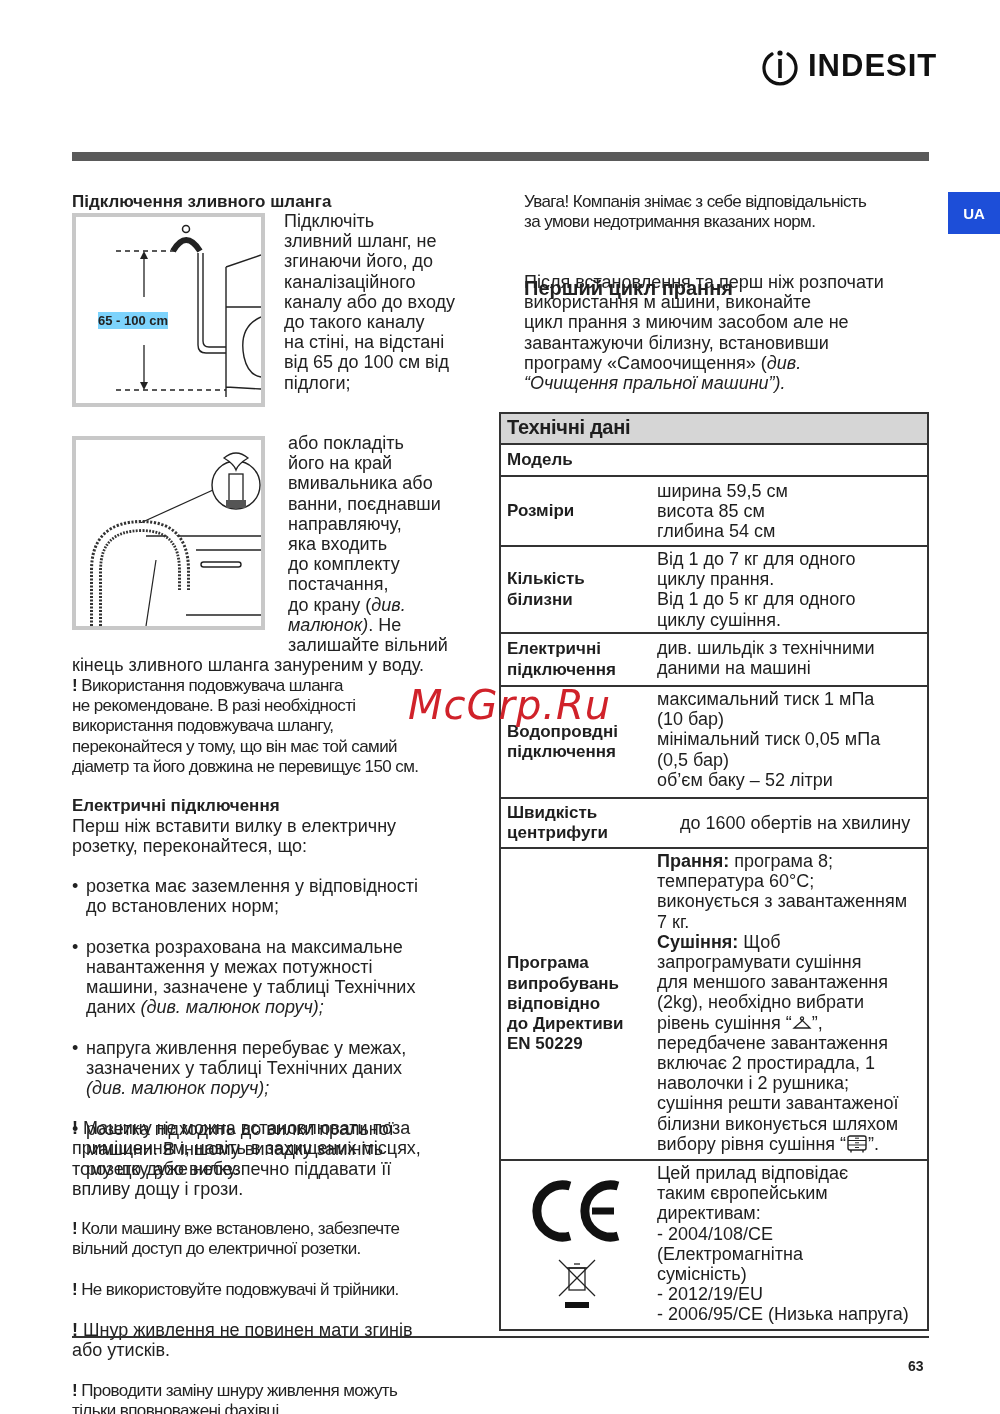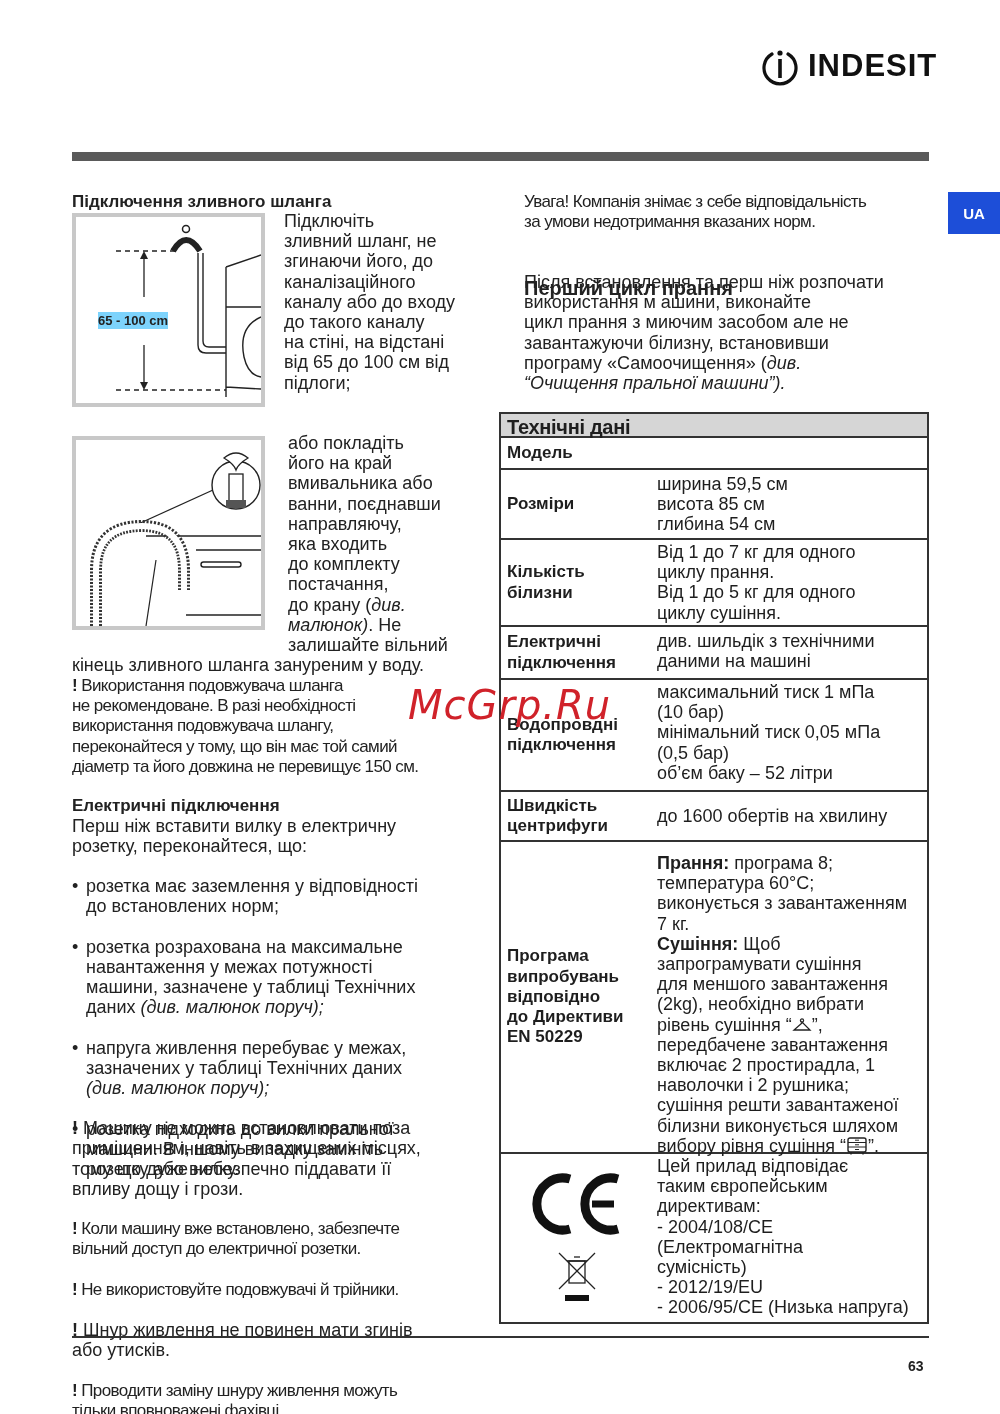--- a/index.html
+++ b/index.html
@@ -22,21 +22,21 @@
   .it { font-style: italic; }
   .excl { font-weight: 700; }
 
   .fig { position: absolute; border: 4px solid #c8c8c8; background: #fff; box-sizing: border-box; overflow: hidden; }
 
   ul.bullets { margin: 0; padding: 0; list-style: none; }
   ul.bullets li { position: relative; padding-left: 14px; }
   ul.bullets li::before { content: "•"; position: absolute; left: 0; }
 
   .spec { position: absolute; left: 499px; top: 412px; width: 430px; border: 2px solid #333; box-sizing: border-box; border-collapse: collapse; }
-  .spec-head { background: #d6d6d6; font-weight: 700; font-size: 20px; padding: 2px 6px; height: 24px; box-sizing: border-box; border-bottom: 2px solid #333; letter-spacing: -0.3px; }
+  .spec-head { background: #d6d6d6; font-weight: 700; font-size: 20px; padding: 2px 6px; height: 31px; box-sizing: border-box; border-bottom: 2px solid #333; letter-spacing: -0.3px; }
   .spec-row { display: flex; border-bottom: 2px solid #333; align-items: stretch; }
   .spec-row:last-child { border-bottom: none; }
   .spec-label { width: 152px; padding: 0 6px; font-weight: 700; font-size: 17px; line-height: 20.2px; display: flex; align-items: center; box-sizing: border-box; }
   .spec-value { flex: 1; padding: 1px 4px; font-size: 18px; line-height: 20.2px; white-space: pre-line; }
   .spec-value .lbl { font-weight: 700; }
 
   .watermark { position: absolute; left: 408px; top: 682px; font-family: "DejaVu Sans", sans-serif; font-style: italic; font-size: 40px; color: #d0222a; letter-spacing: 1px; z-index: 10; }
 </style>
 </head>
 <body>
@@ -197,33 +197,33 @@
   <div class="spec-row" style="height:110px;">
     <div class="spec-label" style="white-space:pre-line;">Водопровдні
 підключення</div>
     <div class="spec-value" style="padding-top:2px;">максимальний тиск 1 мПа
 (10 бар)
 мінімальний тиск 0,05 мПа
 (0,5 бар)
 об’єм баку  – 52 літри</div>
   </div>
 
-  <div class="spec-row" style="height:48px;">
+  <div class="spec-row" style="height:48px;gap:23px;">
     <div class="spec-label" style="white-space:pre-line;">Швидкість
 центрифуги</div>
     <div class="spec-value" style="display:flex; align-items:center;">до 1600 обертів на хвилину</div>
   </div>
 
   <div class="spec-row" style="height:310px;">
     <div class="spec-label" style="white-space:pre-line;">Програма
 випробувань
 відповідно
 до Директиви
 EN 50229</div>
-    <div class="spec-value" style="padding-top:11px;"><span class="lbl">Прання:</span><span> програма 8;
+    <div class="spec-value" style="padding-top:2px;"><span class="lbl">Прання:</span><span> програма 8;
 температура 60°C;
 виконується з завантаженням
 7 кг.</span>
 <span class="lbl">Сушіння:</span><span> Щоб
 запрограмувати сушіння
 для меншого завантаження
 (2kg), необхідно вибрати
 рівень сушіння “</span><svg width="20" height="14" viewBox="0 0 20 14" style="vertical-align:-1px">
           <circle cx="10" cy="2.5" r="1.6" fill="none" stroke="#222" stroke-width="1.2"></circle>
           <path d="M10 4 L10 5 L2 12 L18 12 Z" fill="none" stroke="#222" stroke-width="1.3"></path>

